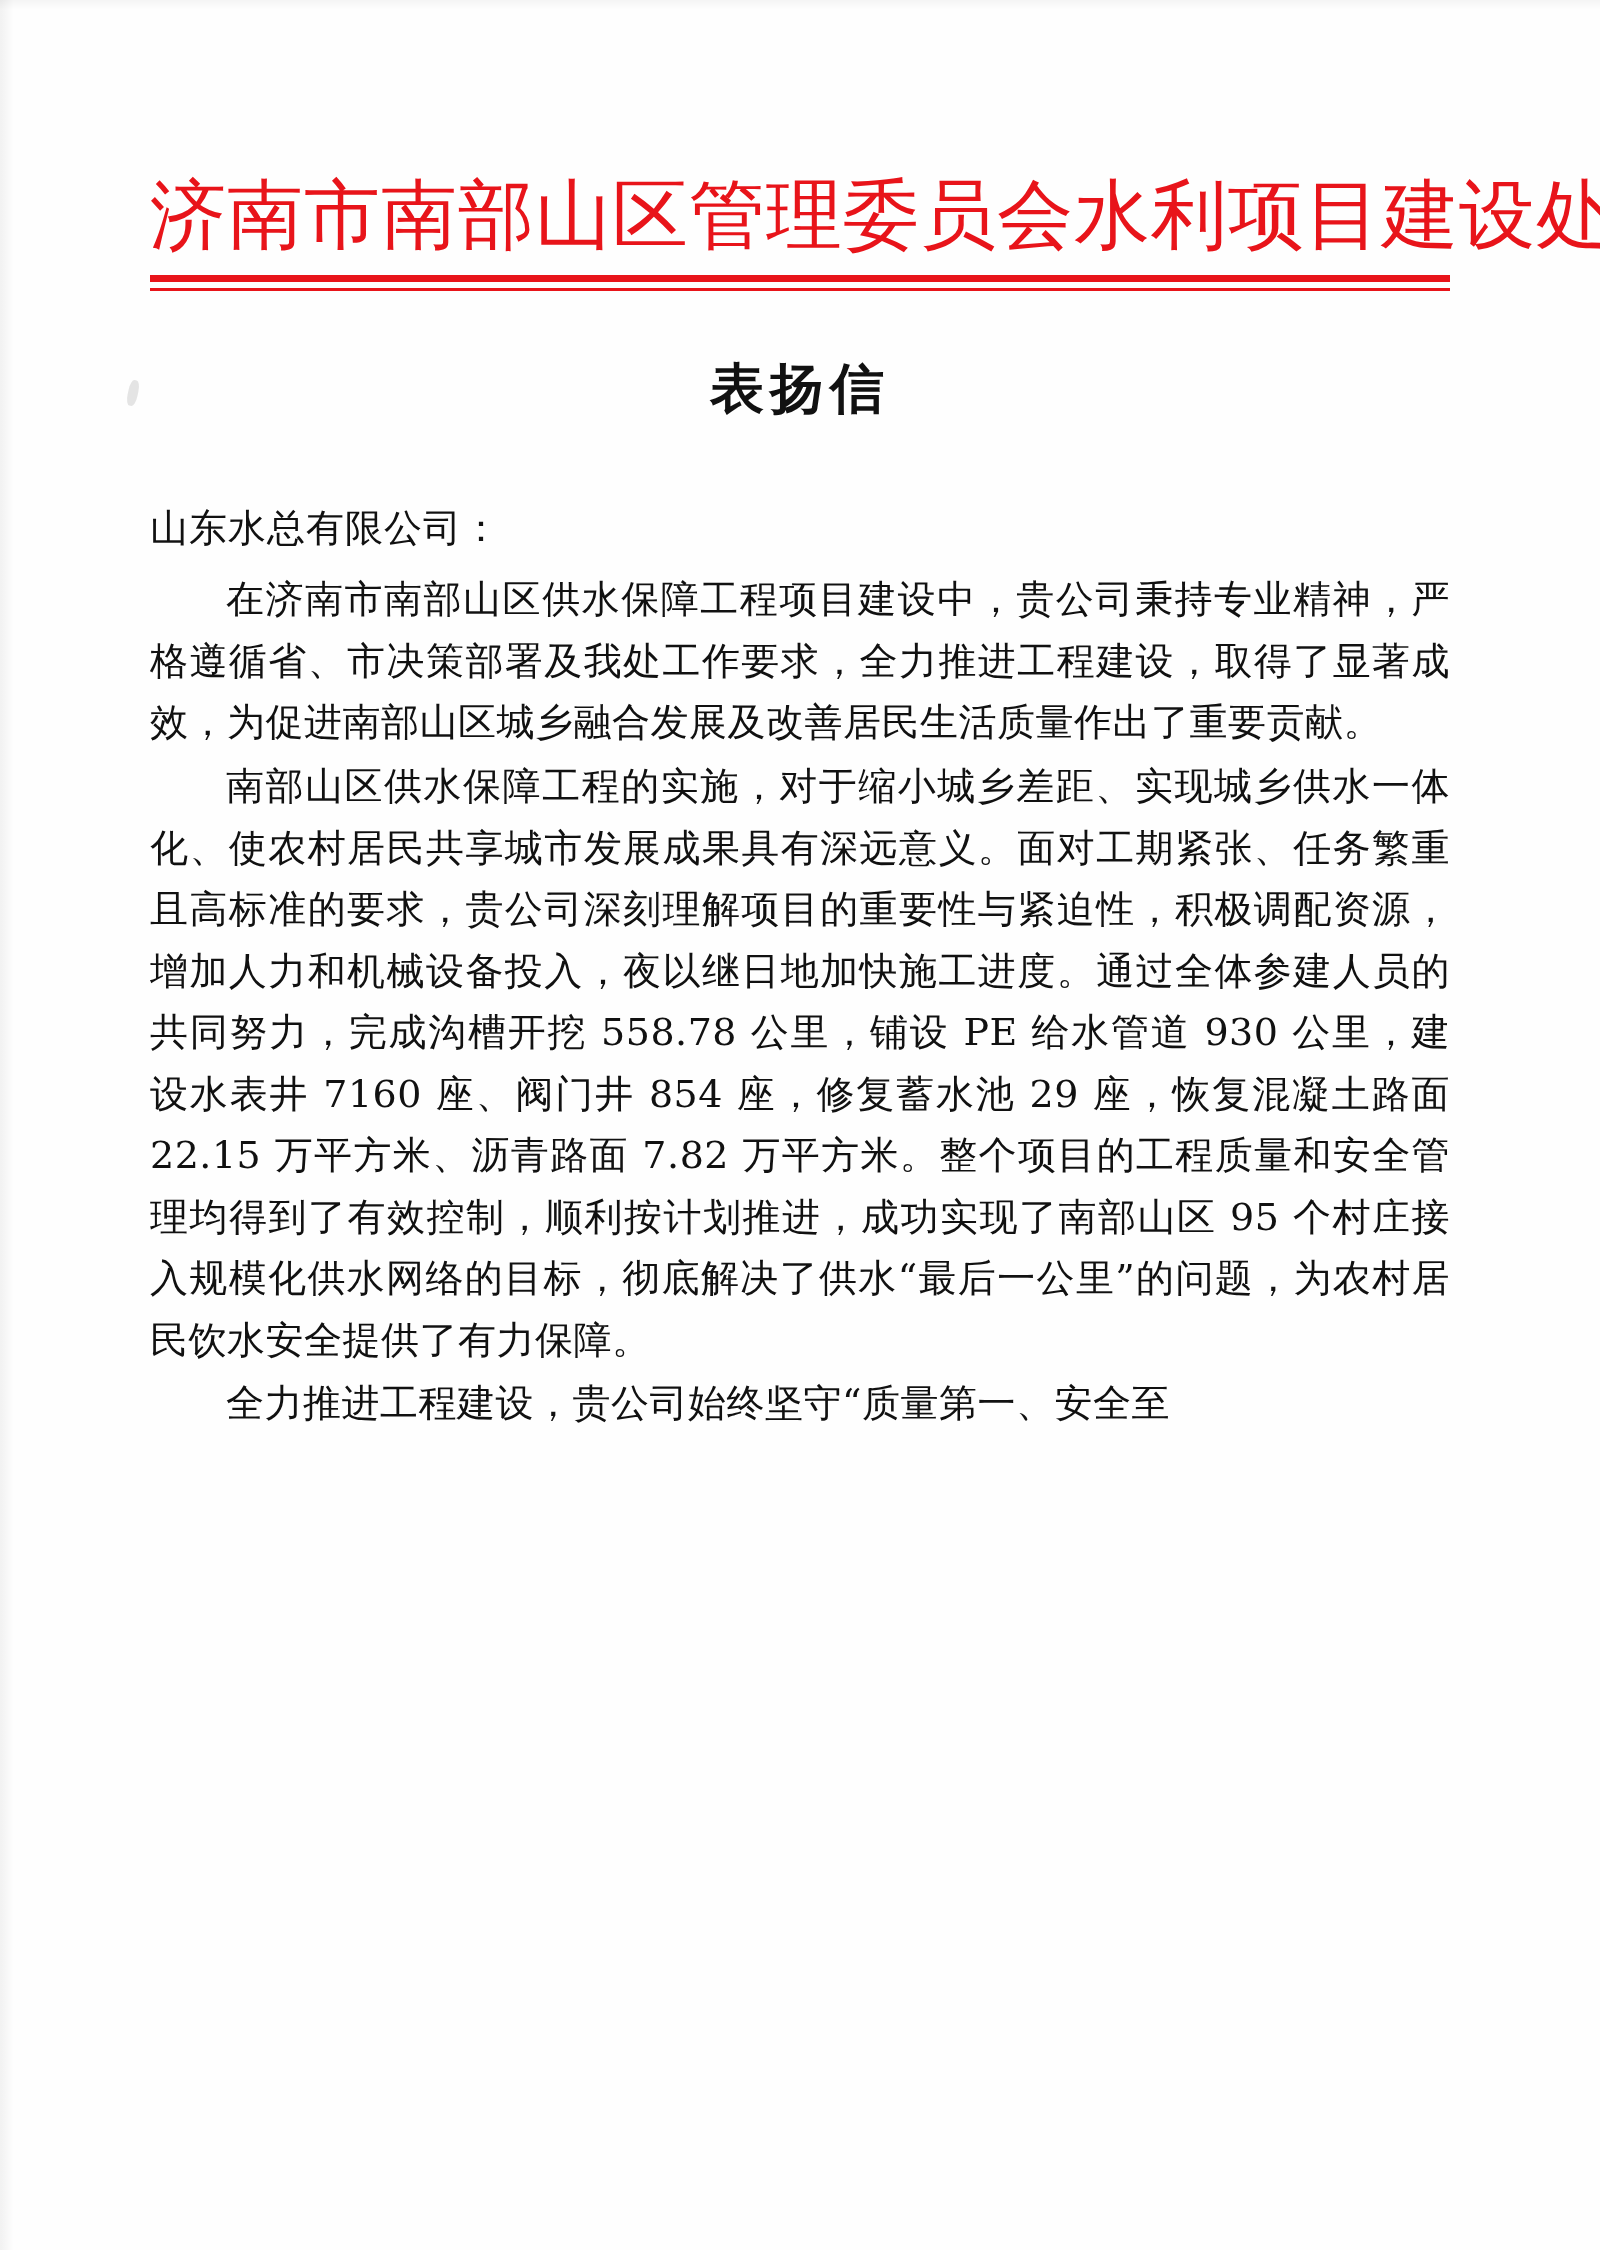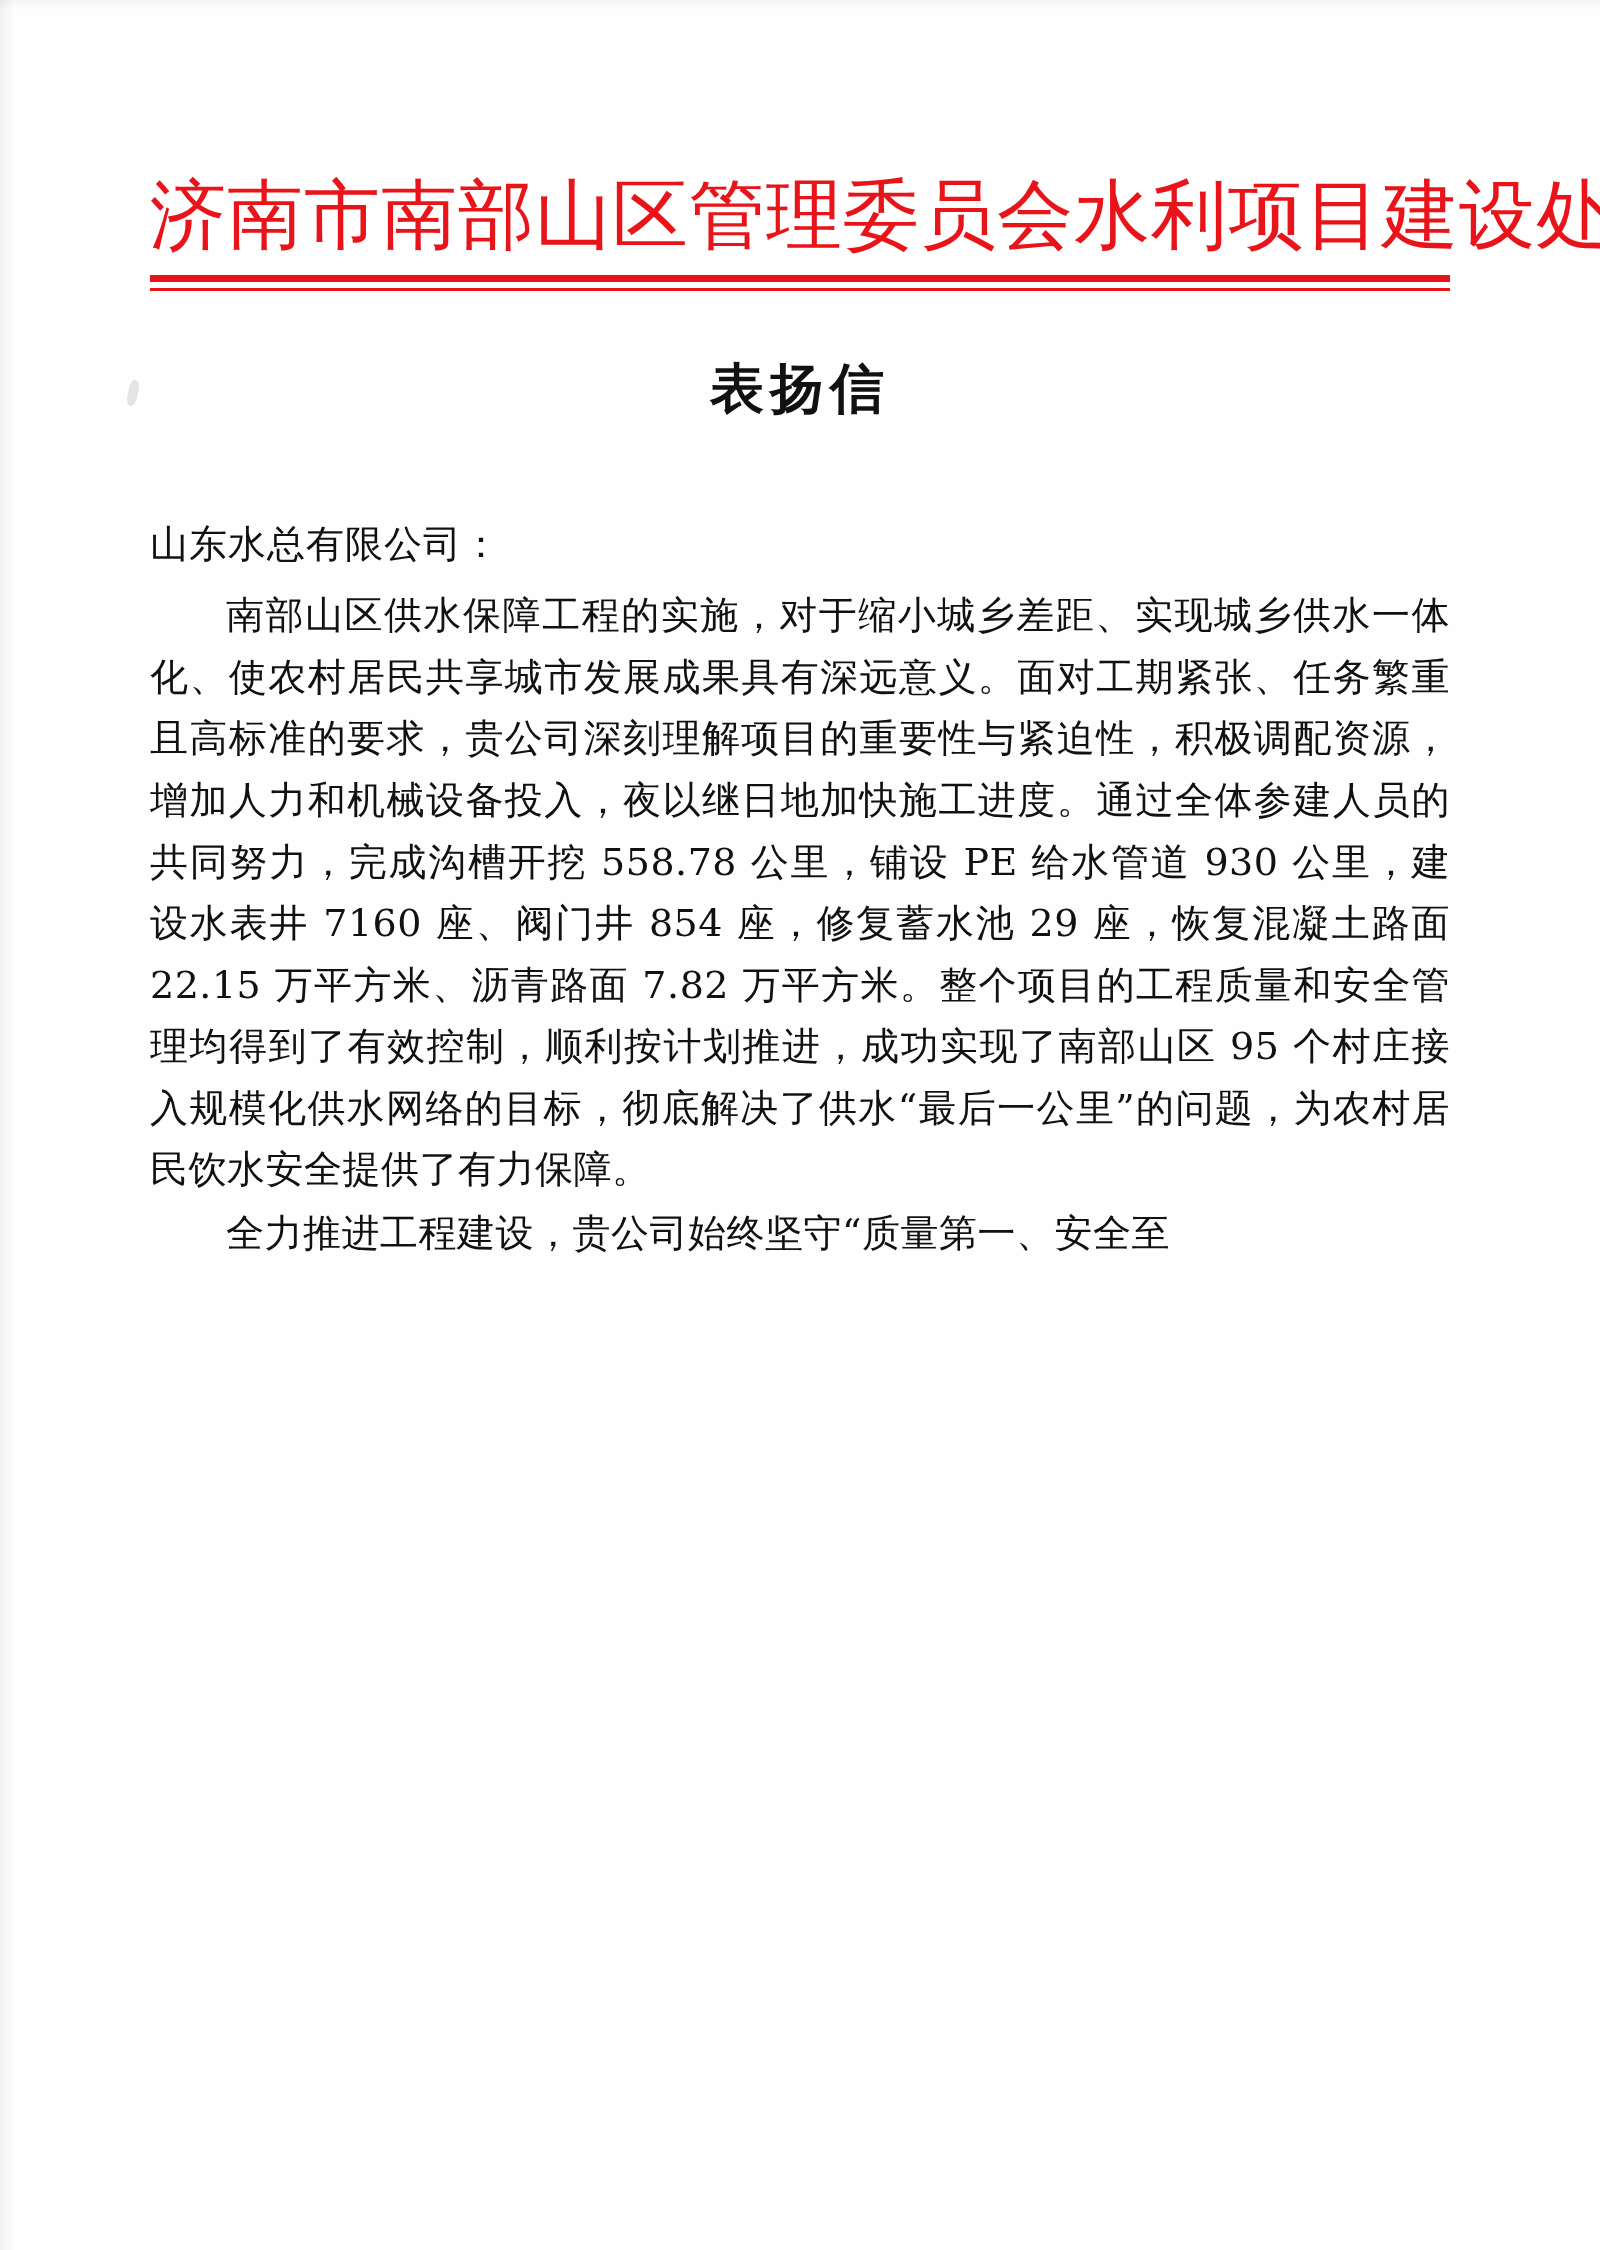--- a/index.html
+++ b/index.html
@@ -74,21 +74,20 @@
     font-size: 38px;
     line-height: 1.62;
     color: #111;
     text-align: justify;
     text-justify: inter-ideograph;
   }
   .salutation {
     font-size: 38px;
     margin-bottom: 10px;
     letter-spacing: 1px;
-    margin-top: 16px;
   }
   .para {
     text-indent: 2em;
     margin: 0;
     letter-spacing: 0.5px;
   }
   .para + .para {
     margin-top: 2px;
   }
 
@@ -136,19 +135,20 @@
     <div class="rule-thick"></div>
     <div class="rule-gap"></div>
     <div class="rule-thin"></div>
   </div>
 
   <div class="doc-title">表扬信</div>
 
   <div class="body-block">
     <div class="salutation">山东水总有限公司：</div>
 
+    <p class="para">在济南市南部山区供水保障工程项目建设中，贵公司秉持专业精神，严格遵循省、市决策部署及我处工作要求，全力推进工程建设，取得了显著成效，为促进南部山区城乡融合发展及改善居民生活质量作出了重要贡献。</p>
 
     <p class="para">南部山区供水保障工程的实施，对于缩小城乡差距、实现城乡供水一体化、使农村居民共享城市发展成果具有深远意义。面对工期紧张、任务繁重且高标准的要求，贵公司深刻理解项目的重要性与紧迫性，积极调配资源，增加人力和机械设备投入，夜以继日地加快施工进度。通过全体参建人员的共同努力，完成沟槽开挖 558.78 公里，铺设 PE 给水管道 930 公里，建设水表井 7160 座、阀门井 854 座，修复蓄水池 29 座，恢复混凝土路面 22.15 万平方米、沥青路面 7.82 万平方米。整个项目的工程质量和安全管理均得到了有效控制，顺利按计划推进，成功实现了南部山区 95 个村庄接入规模化供水网络的目标，彻底解决了供水“最后一公里”的问题，为农村居民饮水安全提供了有力保障。</p>
 
     <p class="para">全力推进工程建设，贵公司始终坚守“质量第一、安全至</p>
   </div>
 
 </div>
 
 </body></html>

